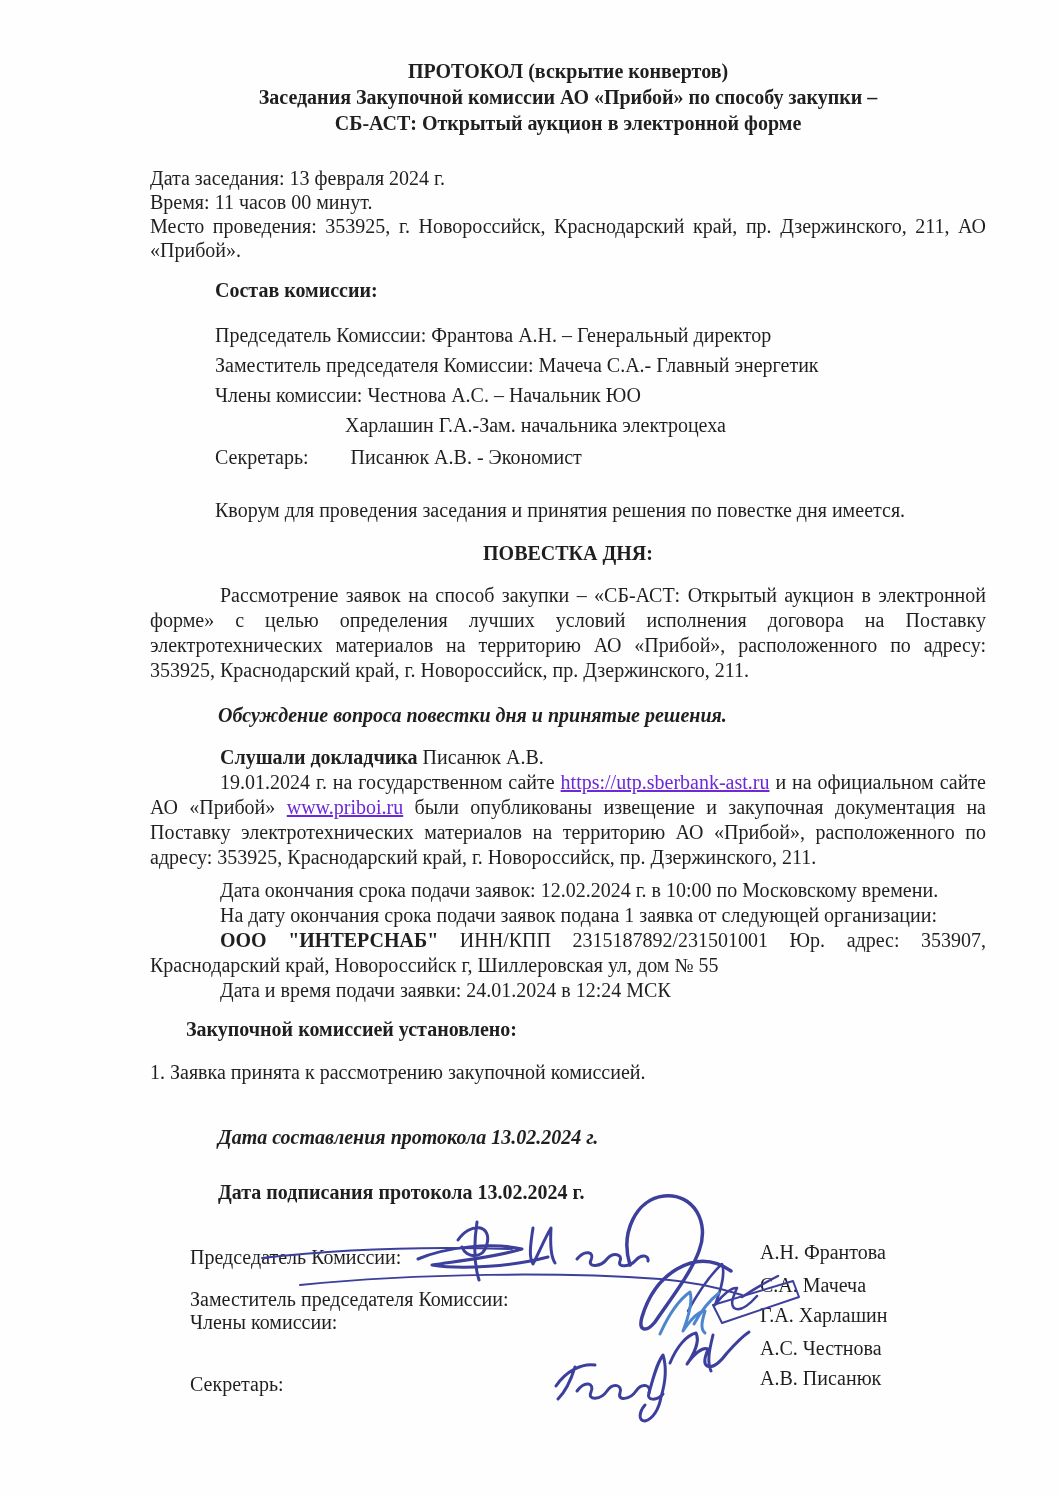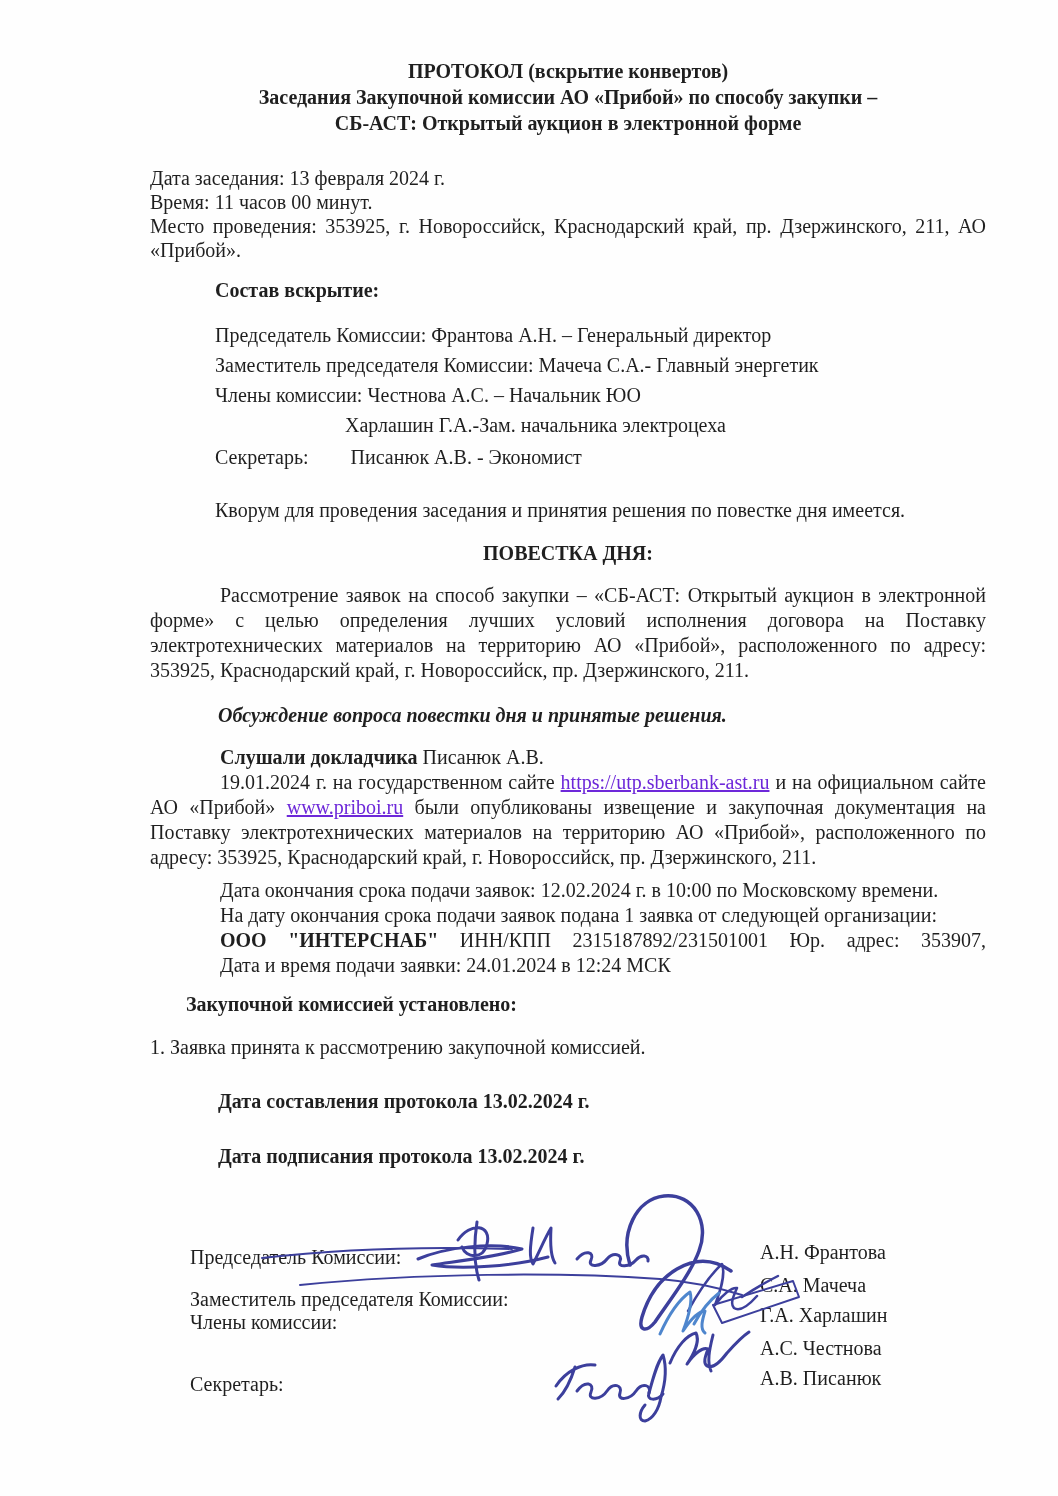--- a/index.html
+++ b/index.html
@@ -32,21 +32,21 @@
   .speaker .lbl{font-weight:bold;}
   .report{margin:0;text-align:justify;text-indent:70px;}
   .doclink{text-decoration:underline;color:#6d28d9;}
   .submission{margin-top:8px;}
   .s-line{text-indent:70px;}
   .org1{text-indent:70px;}
   .org1 .orgname{font-weight:bold;}
   .established-head{margin-top:14px;margin-left:36px;font-weight:bold;}
   .established-item{margin-top:18px;}
   .pdate{margin-left:68px;font-weight:bold;}
-  .pdate.compiled{margin-top:29px;}
+  .pdate.compiled{margin-top:40px;font-style:italic;}
   .pdate.signed{margin-top:30px;}
   .sig-label{position:absolute;left:190px;}
   .sig-name{position:absolute;left:760px;}
   .ink{position:absolute;left:0;top:0;width:1058px;height:1496px;pointer-events:none;}
 </style>
 </head>
 <body>
 
 <div class="page">
   <div class="content">
@@ -58,21 +58,21 @@
     </div>
 
     <div class="meta">
       <div>Дата заседания: 13 февраля 2024 г.</div>
       <div>Время: 11 часов 00 минут.</div>
       <div class="jlast">Место проведения: 353925, г. Новороссийск, Краснодарский край, пр. Дзержинского, 211, АО</div>
       <div>«Прибой».</div>
     </div>
 
     <div class="commission">
-      <div class="heading">Состав  вскрытие:</div>
+      <div class="heading">Состав  комиссии:</div>
       <div class="c-row first">Председатель Комиссии: Франтова А.Н. – Генеральный директор</div>
       <div class="c-row">Заместитель председателя Комиссии: Мачеча С.А.- Главный энергетик</div>
       <div class="c-row">Члены комиссии:  Честнова А.С. – Начальник ЮО</div>
       <div class="c-row indent2">Харлашин Г.А.-Зам. начальника электроцеха</div>
       <div class="c-row sec">
         <span>Секретарь:</span><span class="sec-name">Писанюк А.В. - Экономист</span>
       </div>
     </div>
 
     <div class="quorum">Кворум для  проведения заседания и принятия решения  по повестке дня имеется.</div>
@@ -87,20 +87,21 @@
     </div>
 
     <p class="report"><span>19.01.2024 г. на государственном сайте </span><span class="doclink">https://utp.sberbank-ast.ru</span><span> и на официальном сайте АО «Прибой» </span><span class="doclink">www.priboi.ru</span><span> были опубликованы извещение и закупочная документация на Поставку электротехнических материалов на территорию АО «Прибой», расположенного по адресу: 353925, Краснодарский край, г. Новороссийск, пр. Дзержинского, 211.</span></p>
 
     <div class="submission">
       <div class="s-line">Дата окончания срока подачи заявок: 12.02.2024 г. в 10:00 по Московскому времени.</div>
       <div class="s-line">На дату окончания срока подачи заявок подана 1 заявка от следующей организации:</div>
       <div class="org1 jlast">
         <span class="orgname">ООО "ИНТЕРСНАБ"</span><span> ИНН/КПП 2315187892/231501001 Юр. адрес: 353907,</span>
       </div>
+      <div>Краснодарский край, Новороссийск г, Шиллеровская ул, дом № 55</div>
       <div class="s-line">Дата и время подачи заявки: 24.01.2024  в 12:24 МСК</div>
     </div>
 
     <div class="established-head">Закупочной комиссией установлено:</div>
     <div class="established-item">1. Заявка принята к  рассмотрению закупочной комиссией.</div>
 
     <div class="pdate compiled">Дата составления протокола 13.02.2024 г.</div>
     <div class="pdate signed">Дата подписания протокола 13.02.2024 г.</div>
   </div>
 

